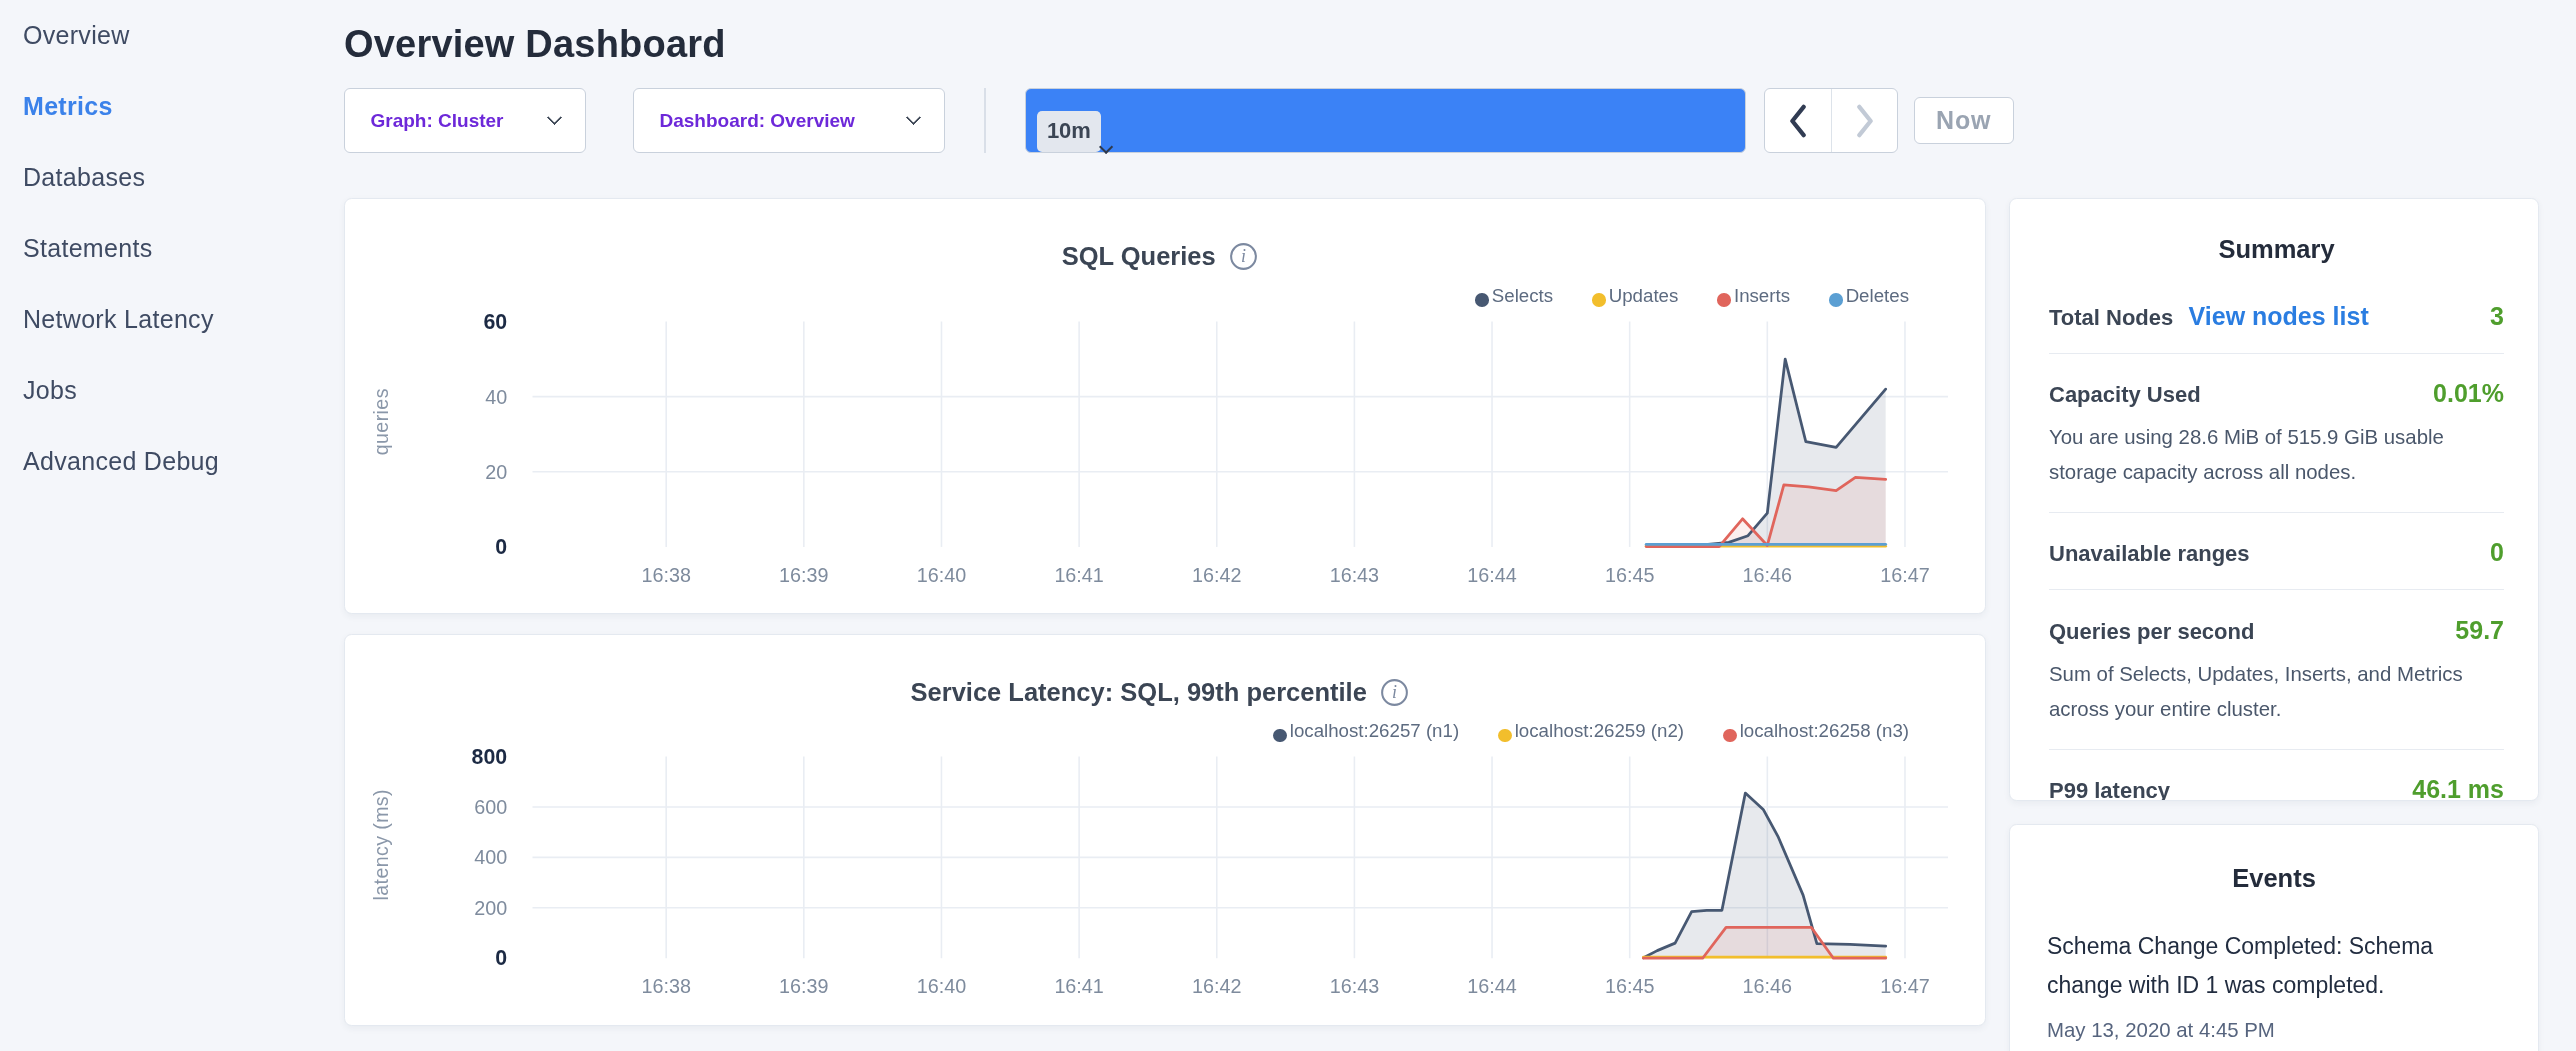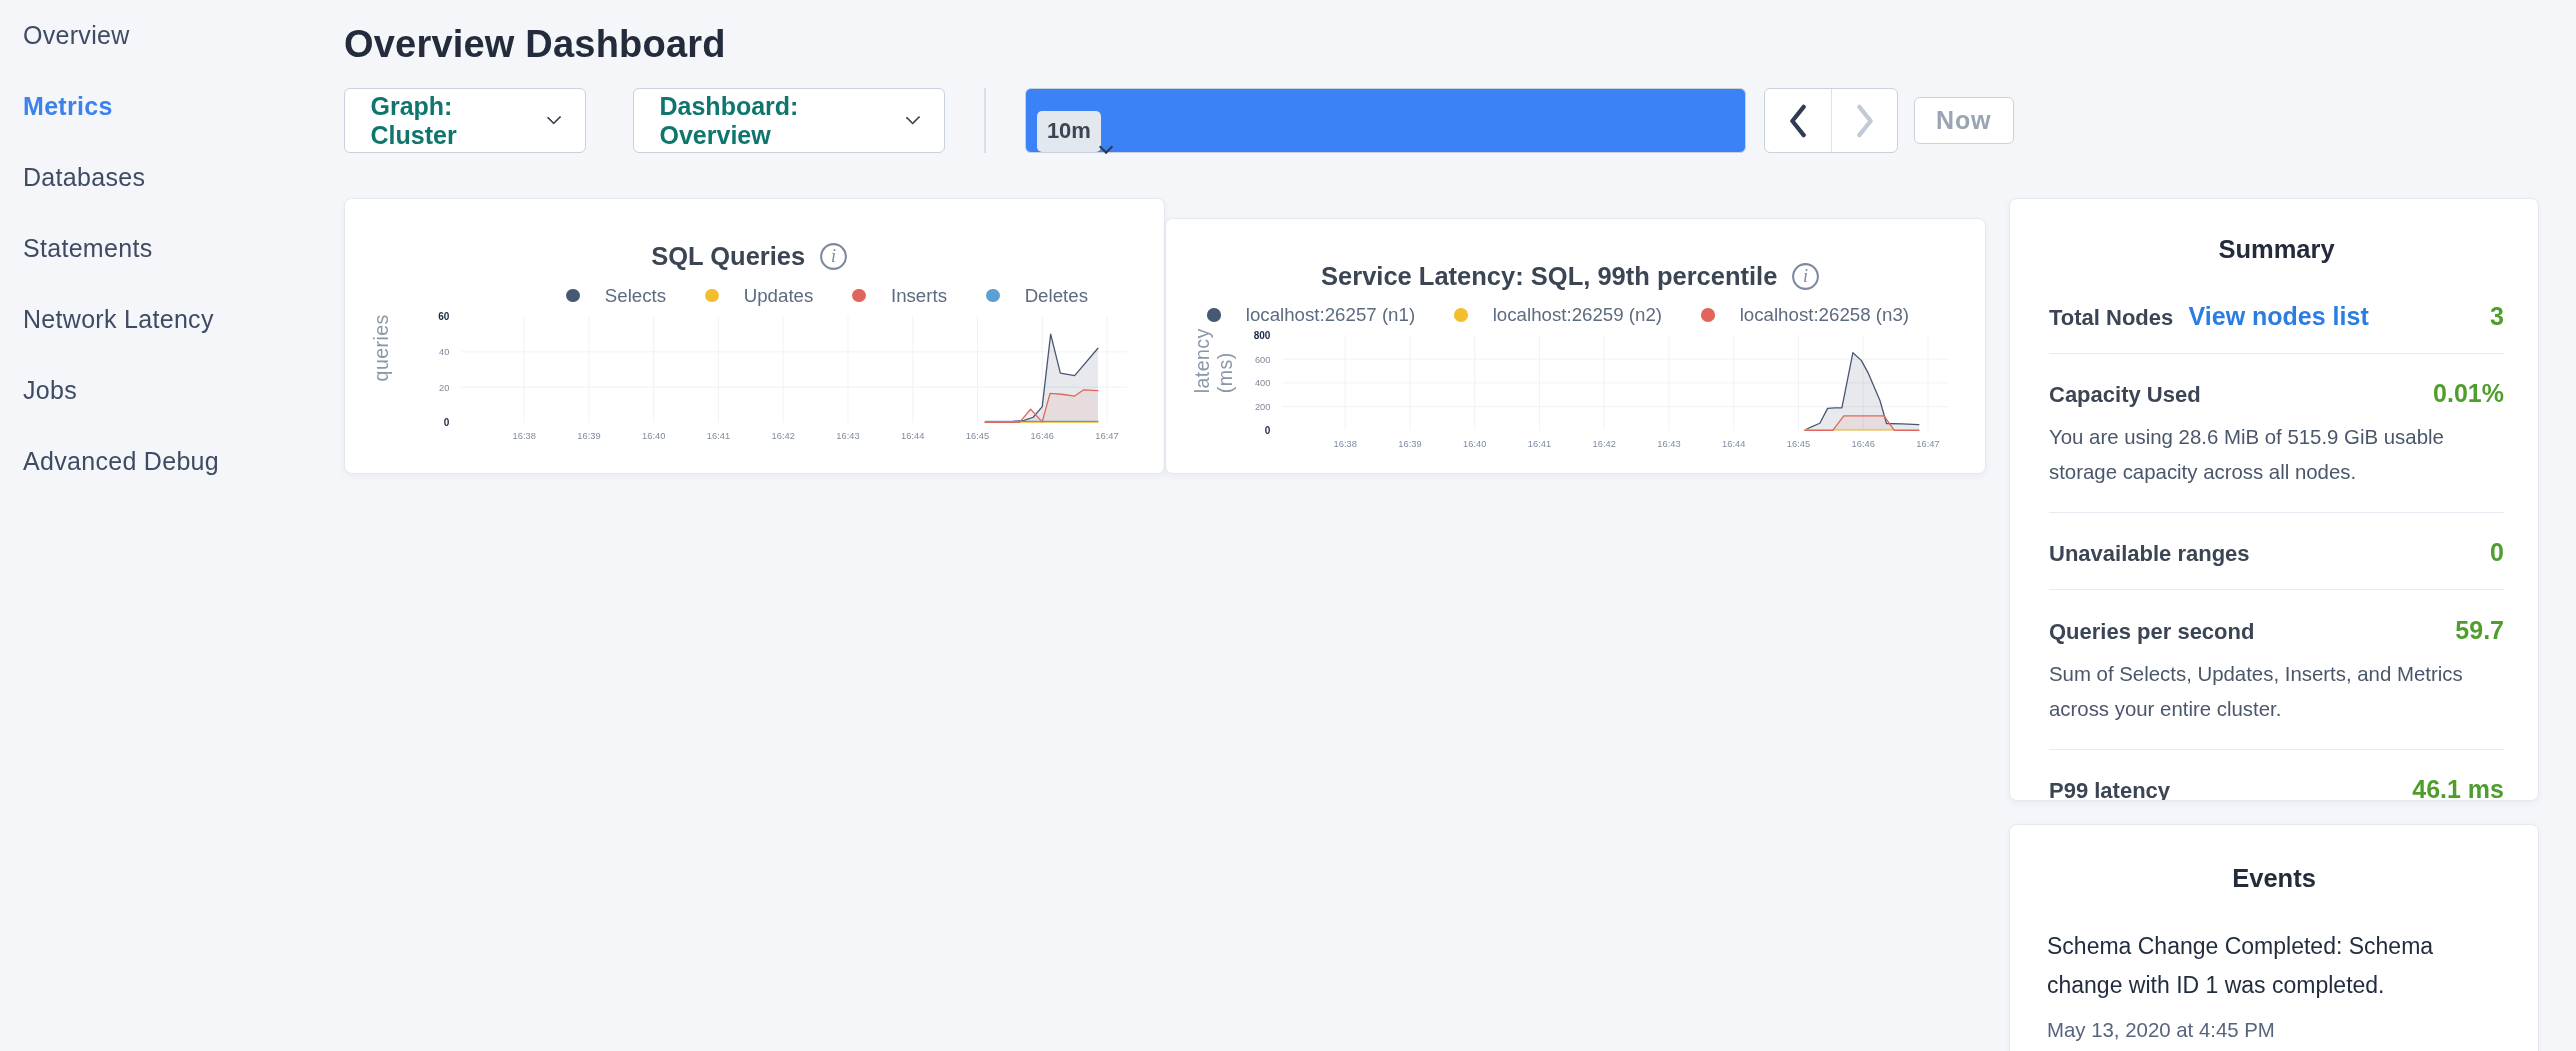--- a/index.html
+++ b/index.html
@@ -16,21 +16,21 @@
   .nav-item.active { color:#3b82ea; font-weight:700; }
 
   
   .main { position:absolute; left:344px; top:0; width:2232px; }
   .page-title { margin:23px 0 0 0; font-size:38px; font-weight:700; color:#242c3b; letter-spacing:0.2px; }
 
   
   .controls { display:flex; align-items:center; margin-top:22px; height:65px; }
   .dropdown { display:flex; align-items:center; justify-content:space-between; background:#fff;
               border:0.9px solid #c9d1dc; border-radius:6px; height:65px; padding:0 25.5px;
-              font-size:25px; font-weight:700; color:#0f766e; cursor:pointer; }
+              font-size:19px; font-weight:700; color:#6d28d9; cursor:pointer; }
   #dd-graph { width:242px; }
   #dd-dashboard { width:312px; margin-left:47px; }
   .dd-chevron { width:11px; height:11px; border-right:2.6px solid #3b4554; border-bottom:2.6px solid #3b4554;
                 transform:rotate(45deg); margin-left:18.7px; margin-top:-6.8px; border-radius:0.9px; }
   .vdivider { width:1.7px; height:65px; background:#d9dfe8; margin:0 39px; }
 
   .time-picker { display:flex; align-items:flex-end; width:721px; height:65px; background:#3b82f6;
                  border:0.9px solid #c9d1dc; border-radius:6px; padding:0 25.5px 0 11px; cursor:pointer; }
   .time-badge { background:#e3e7ee; border-radius:5.1px; font-size:22px; font-weight:700; color:#3b4554;
                 padding:7.7px 10.2px; }
@@ -41,34 +41,34 @@
   .arrow-group { display:flex; margin-left:18.7px; background:#fff; border:0.9px solid #c9d1dc;
                  border-radius:6px; height:65px; overflow:hidden; }
   .arrow-btn { width:66px; display:flex; align-items:center; justify-content:center; cursor:pointer; }
   .arrow-btn + .arrow-btn { border-left:0.9px solid #dde3ea; }
   .now-btn { margin-left:15.3px; width:100px; height:47px; background:#fff; border:0.9px solid #c9d1dc;
              border-radius:6px; font-size:25px; font-weight:700; color:#9aa4b2; letter-spacing:0.9px;
              display:flex; align-items:center; justify-content:center; cursor:default; }
 
   
   .content { display:flex; align-items:flex-start; margin-top:45px; }
-  .charts-col { width:1642px; display:flex; }
+  .charts-col { width:1642px; display:flex; flex-direction:column; }
   .right-col { width:530px; margin-left:23px; display:flex; flex-direction:column; }
 
   .card { background:#fff; border:0.9px solid #e4e9f0; border-radius:7.7px;
           box-shadow:0 2.6px 6px rgba(40,53,77,.05); }
 
   
   .chart-card { width:100%; padding:43px 37px 22px 27px; }
   .chart-card + .chart-card { margin-top:19.6px; }
   .chart-header { display:flex; justify-content:center; align-items:center; gap:13.6px; }
   .chart-title { font-size:25.5px; font-weight:700; color:#3b4554; }
   .info-icon { display:inline-flex; cursor:pointer; }
   .chart-legend { display:flex; justify-content:flex-end; gap:39px; margin:13.6px 39px 0 0; }
-  .legend-item { display:flex; align-items:center; gap:25px; font-size:18.7px; color:#5d6b80; }
+  .legend-item { display:flex; align-items:flex-end; gap:3px; font-size:18.7px; color:#5d6b80; }
   .legend-dot { width:13.6px; height:13.6px; border-radius:50%; display:inline-block; }
   .chart-body { position:relative; margin-top:5.1px; padding-left:25.5px; }
   .y-axis-title { position:absolute; left:-1.7px; top:0; bottom:60px; display:flex; align-items:center;
                   justify-content:center; writing-mode:vertical-rl; transform:rotate(180deg);
                   font-size:19.6px; color:#8a97a9; letter-spacing:0.4px; }
   svg.plot { display:block; width:100%; }
 
   
   .summary-card { padding:36px 34px 0 39px; height:603px; overflow:hidden; }
   .panel-title { text-align:center; font-size:25.5px; font-weight:700; color:#242c3b; margin-bottom:12px; }

